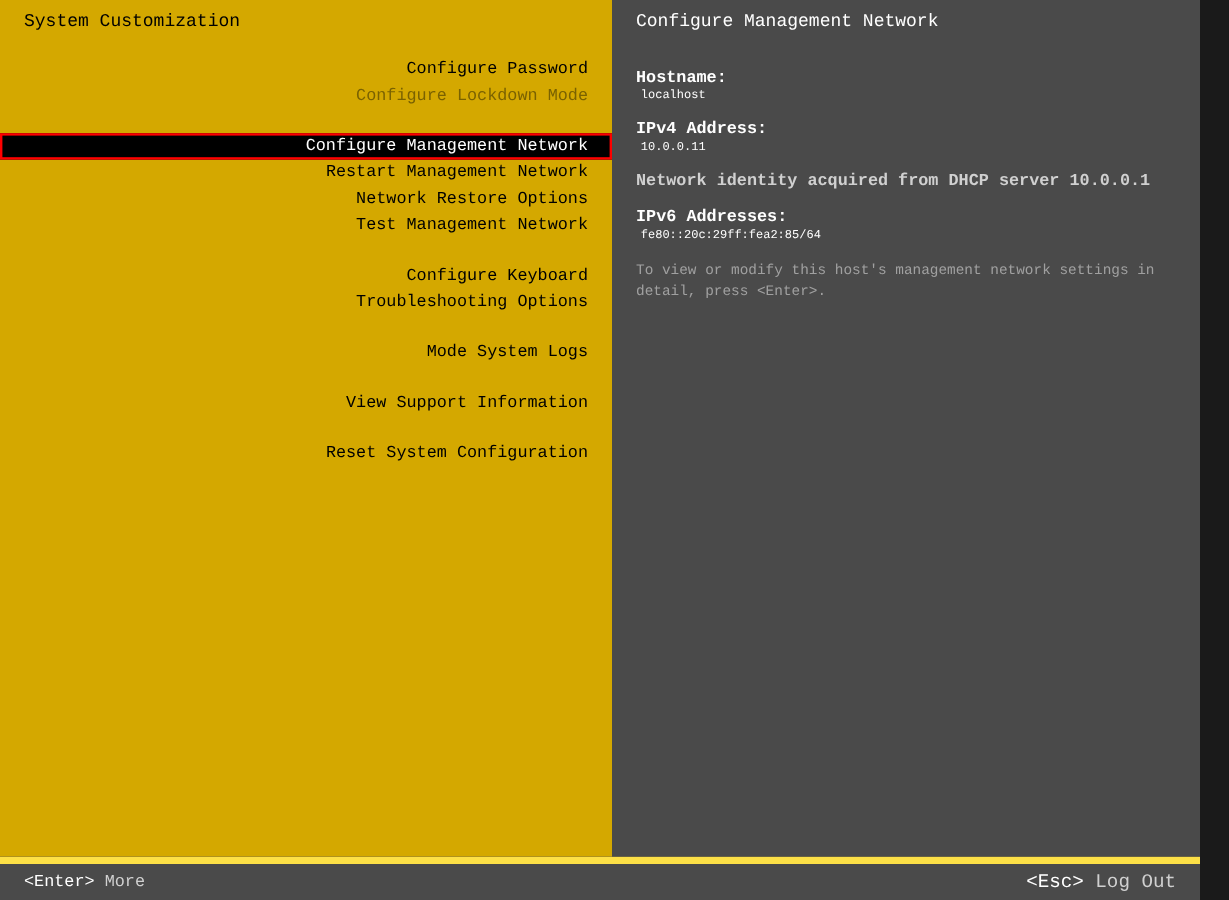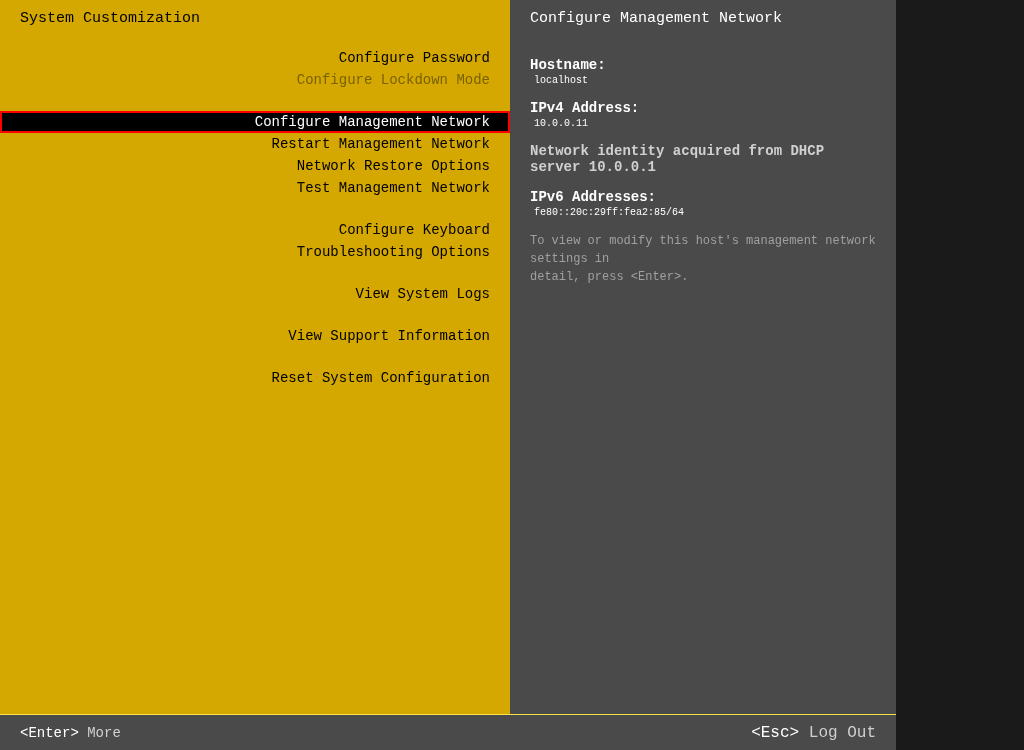--- a/index.html
+++ b/index.html
@@ -11,21 +11,21 @@
     body {
       width: 1024px;
       height: 750px;
       background: #1a1a1a;
       font-family: 'Courier New', Courier, monospace;
       font-size: 14px;
       overflow: hidden;
     }
 
     .screen {
-      width: 896px;
+      width: 1000px;
       height: 750px;
       display: flex;
       flex-direction: column;
     }
 
     .main-content {
       display: flex;
       flex: 1;
       height: calc(750px - 36px);
     }
@@ -134,21 +134,21 @@
     }
 
     
     .bottom-bar {
       height: 36px;
       background: #4a4a4a;
       display: flex;
       align-items: center;
       justify-content: space-between;
       padding: 0 20px;
-      border-top: 1px solid #fde047;
+      border-top: 6px solid #fde047;
     }
 
     .bottom-left {
       color: #fff;
       font-family: 'Courier New', Courier, monospace;
       font-size: 14px;
     }
 
     .bottom-right {
       color: #fff;
@@ -192,21 +192,21 @@
         <div class="menu-spacer"></div>
 
         <div class="menu-group">
           <span class="menu-item">Configure Keyboard</span>
           <span class="menu-item">Troubleshooting Options</span>
         </div>
 
         <div class="menu-spacer"></div>
 
         <div class="menu-group">
-          <span class="menu-item">View System Logs</span>
+          <span class="menu-item">Mode System Logs</span>
         </div>
 
         <div class="menu-spacer"></div>
 
         <div class="menu-group">
           <span class="menu-item">View Support Information</span>
         </div>
 
         <div class="menu-spacer"></div>
 

